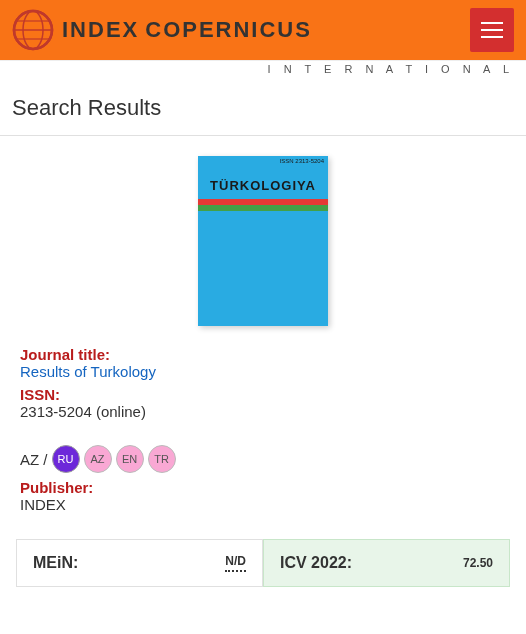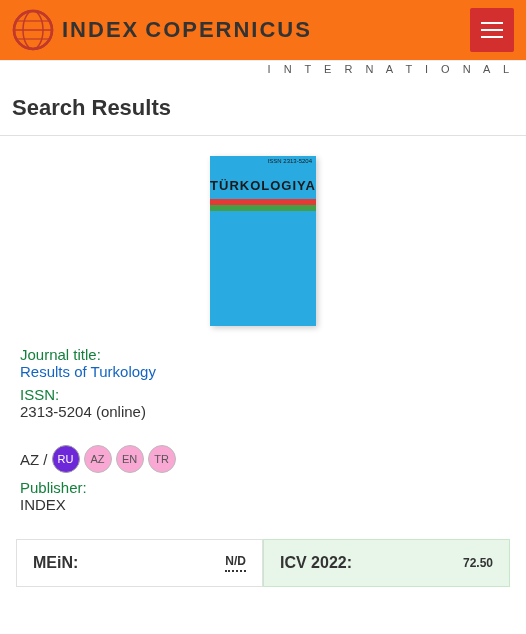--- a/index.html
+++ b/index.html
@@ -58,39 +58,39 @@
       font-weight: normal;
     }
 
     
     .search-results-bar {
       padding: 14px 12px 14px 12px;
       border-bottom: 1px solid #e0e0e0;
     }
     .search-results-title {
       font-size: 22px;
-      font-weight: bold;
+      font-weight: normal;
       color: #333;
     }
 
     
     .content {
       padding: 20px 16px;
     }
 
     
     .journal-card {
       display: flex;
       flex-direction: column;
       align-items: center;
     }
 
     
     .book-cover {
-      width: 106px;
+      width: 130px;
       height: 170px;
       background: #29abe2;
       position: relative;
       margin-bottom: 20px;
       box-shadow: 2px 2px 6px rgba(0,0,0,0.2);
       overflow: hidden;
     }
     .book-cover-title {
       text-align: center;
       padding-top: 22px;
@@ -144,22 +144,22 @@
     .journal-details {
       width: 100%;
       padding: 0 4px;
     }
     .detail-row {
       margin-bottom: 6px;
       font-size: 15px;
       color: #333;
     }
     .detail-label {
-      font-weight: normal;
-      color: #15803d;
+      font-weight: bold;
+      color: #b91c1c;
     }
     .detail-link {
       color: #1565c0;
       text-decoration: none;
       font-size: 15px;
     }
     .detail-value {
       color: #333;
       font-size: 15px;
     }

